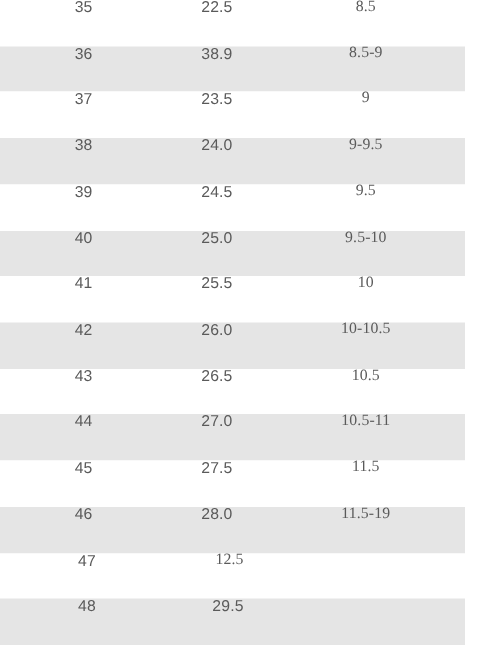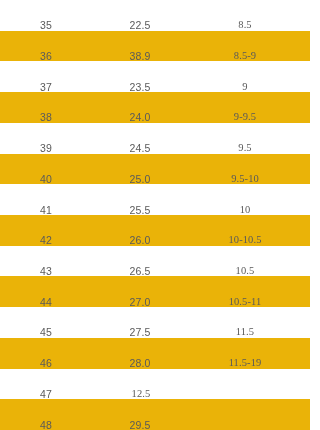--- a/index.html
+++ b/index.html
@@ -17,27 +17,27 @@
   #size-table {
     width: 310px;
     height: 430px;
     display: flex;
     flex-direction: column;
     box-sizing: border-box;
   }
   .row {
     flex: 1 1 0;
     display: flex;
-    align-items: flex-end;
+    align-items: flex-start;
     box-sizing: border-box;
-    padding: 0 4px;
+    padding: 0 16px;
     min-height: 0;
   }
   .row.shaded {
-    background: #eab308;
+    background: #e5e5e5;
   }
   .row.plain {
     background: #ffffff;
   }
   .cell {
     font-size: 10.5px;
     line-height: 1;
     color: #5a5a5a;
     text-align: center;
     letter-spacing: 0.1px;

